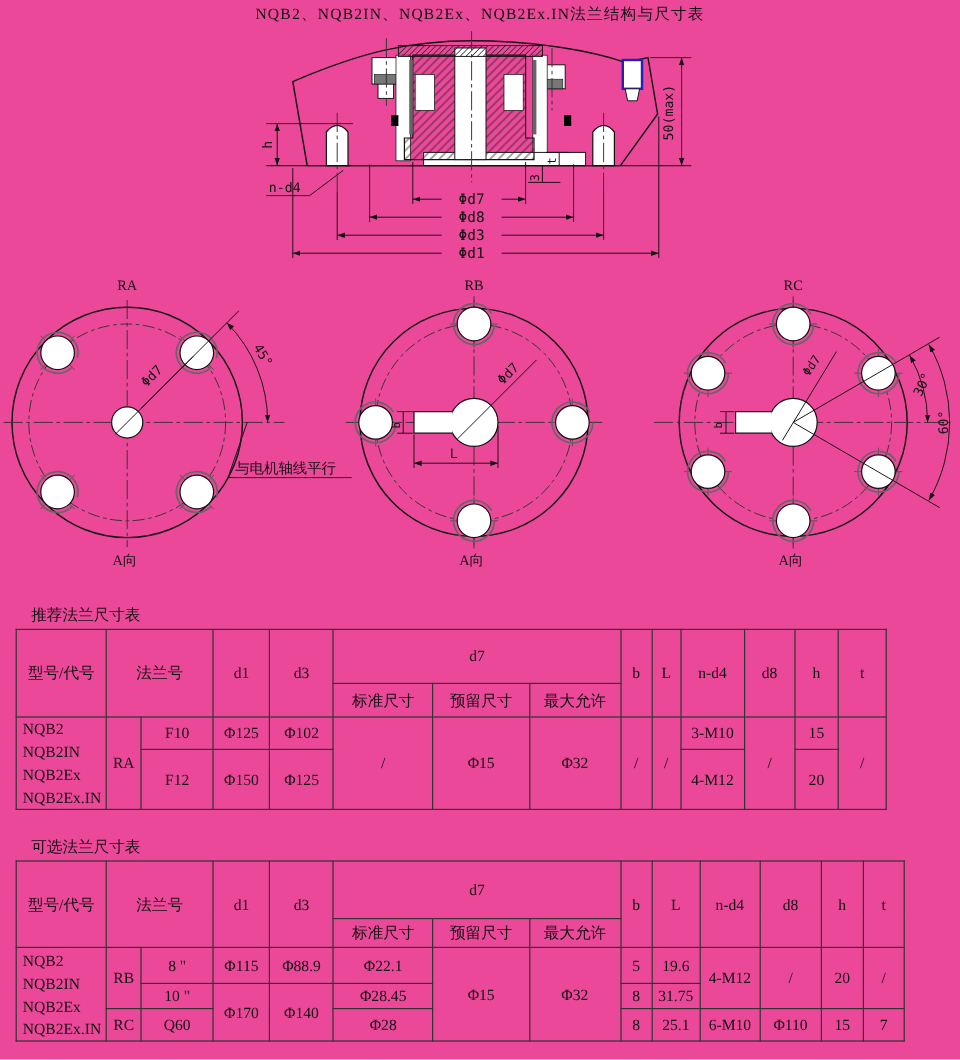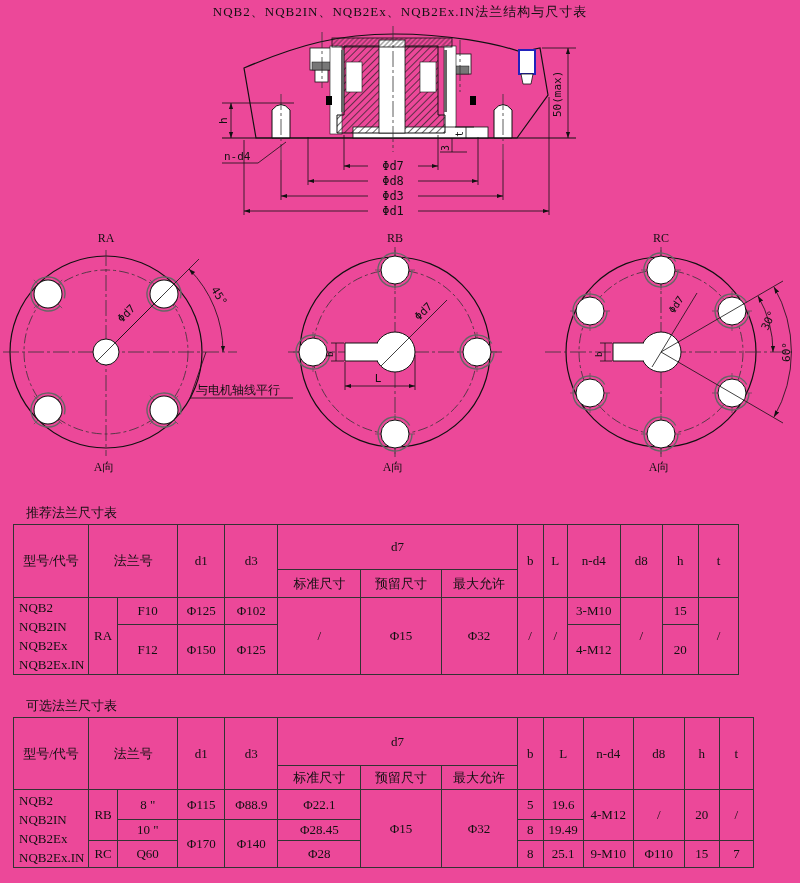--- a/index.html
+++ b/index.html
@@ -328,29 +328,29 @@
         <td rowspan="2">/</td>
         <td rowspan="2">20</td>
         <td rowspan="2">/</td>
       </tr>
       <tr class="rh21">
         <td>10 "</td>
         <td rowspan="2">Φ170</td>
         <td rowspan="2">Φ140</td>
         <td>Φ28.45</td>
         <td>8</td>
-        <td>19.49</td>
+        <td>31.75</td>
       </tr>
       <tr class="rh27">
         <td>RC</td>
         <td>Q60</td>
         <td>Φ28</td>
         <td>8</td>
         <td>25.1</td>
-        <td>9-M10</td>
+        <td>6-M10</td>
         <td>Φ110</td>
         <td>15</td>
         <td>7</td>
       </tr>
     </tbody>
       </table>
   </div>
 
 </div>
 

